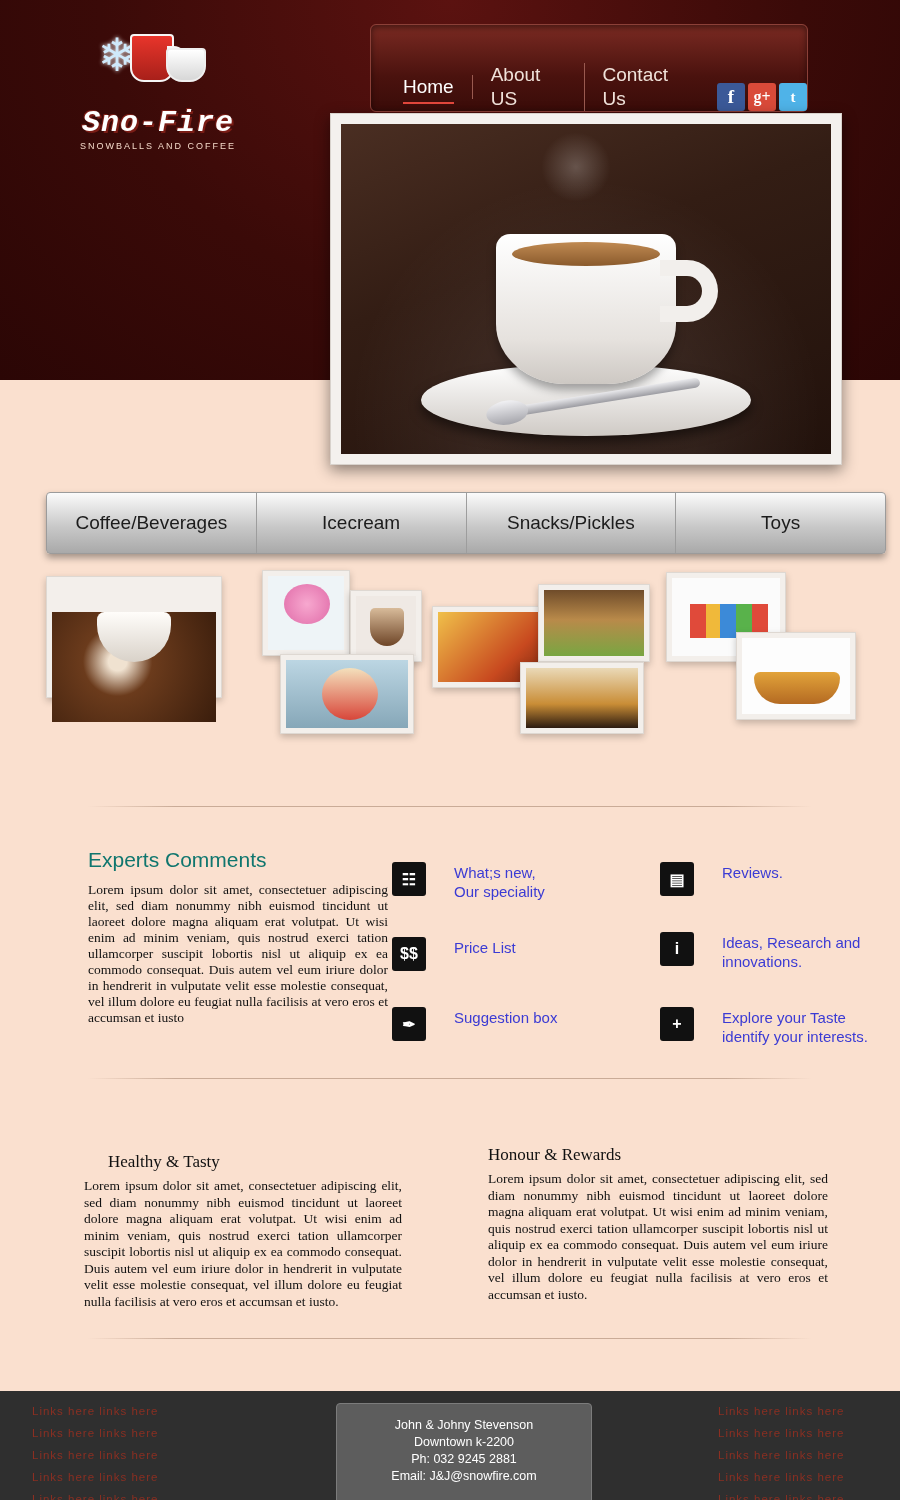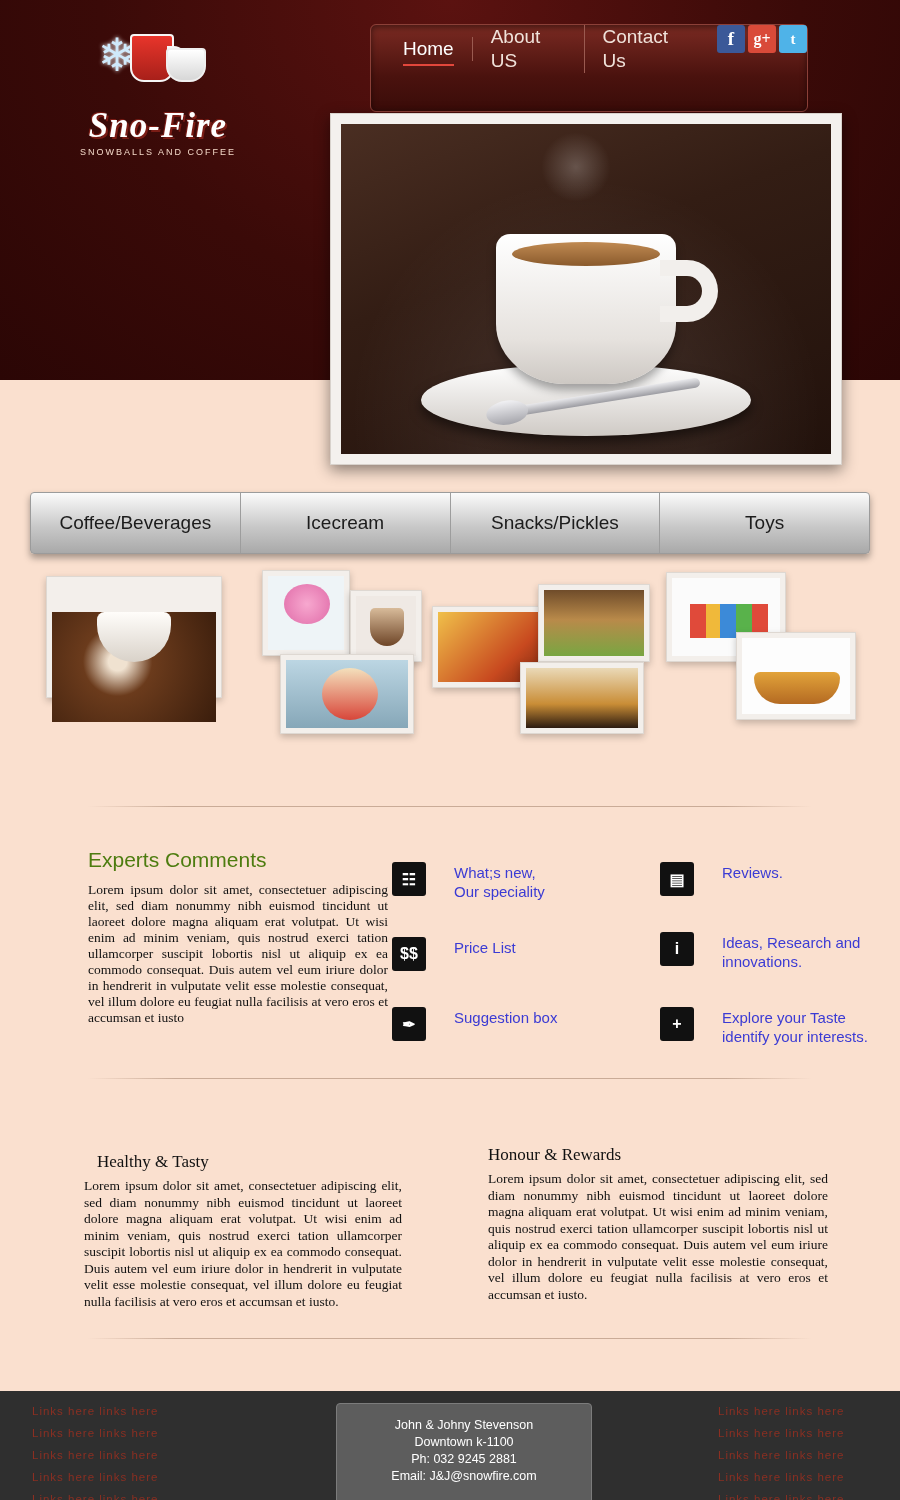--- a/index.html
+++ b/index.html
@@ -40,39 +40,39 @@
     width:16px; height:20px; border:3px solid #f6f6f6; border-left:none;
     border-radius:0 12px 12px 0;
   }
   .cup-white {
     position:absolute; left:88px; top:34px; width:40px; height:34px;
     background:linear-gradient(180deg,#ffffff,#d7d7d7);
     border-radius:4px 4px 16px 16px;
     border:2px solid #efefef;
   }
   .logo-name {
-    font-family:Liberation Serif, serif;
+    font-family:Liberation Mono, monospace;
     font-style:italic; font-weight:bold;
-    font-size:35px; color:#ffffff;
+    font-size:30px; color:#ffffff;
     letter-spacing:1px;
     text-shadow:2px 2px 0 #7a1c15, -1px -1px 0 #7a1c15;
     margin-top:-4px;
   }
   .logo-sub {
     font-size:9px; color:#f4d9c9; letter-spacing:2px;
     text-transform:uppercase; margin-top:1px;
   }
 
   .navbar {
     position:absolute; left:370px; top:24px; width:438px; height:88px;
     background:linear-gradient(180deg,#7a2a22,#4a120e 60%,#3a0c09);
     border:1px solid #8c4038;
     border-radius:6px;
     box-shadow:0 2px 6px rgba(0,0,0,0.5) inset;
-    display:flex; align-items:flex-start;
+    display:flex; align-items:flex-end;
   }
   .nav-links { display:flex; align-items:center; padding-left:14px; }
   .nav-item {
     color:#f0e2da; font-size:19px; padding:0 18px;
     font-family:"Liberation Sans", sans-serif;
     border-right:1px solid #9a5a50;
     line-height:24px; cursor:pointer;
   }
   .nav-item.last { border-right:none; }
   .nav-item.active { color:#ffffff; position:relative; }
@@ -138,21 +138,21 @@
     border-radius:6px; transform:rotate(-9deg);
   }
   .spoon:before {
     content:""; position:absolute; left:-26px; top:-7px;
     width:42px; height:24px; border-radius:50%;
     background:linear-gradient(180deg,#f1f1f4,#a5a5ab);
   }
 
   
   .tabs {
-    position:absolute; left:30px; top:492px; width:840px; height:62px;
+    position:absolute; left:46px; top:492px; width:840px; height:62px;
     background:linear-gradient(180deg,#fbfbfb,#c9c9c9 55%,#a9a9a9);
     border:1px solid #9b9b9b; border-radius:4px;
     box-shadow:0 4px 7px rgba(0,0,0,0.35);
     display:flex;
   }
   .tab {
     flex:1; display:flex; align-items:center; justify-content:center;
     font-size:19px; color:#1c1c1c; cursor:pointer;
     border-right:1px solid #9d9d9d;
   }
@@ -211,21 +211,21 @@
     position:absolute; left:88px; width:724px; height:1px;
     background:linear-gradient(90deg, rgba(160,130,110,0) 0%, #c9ab97 12%, #c9ab97 88%, rgba(160,130,110,0) 100%);
   }
   .div-1 { top:806px; }
   .div-2 { top:1078px; }
   .div-3 { top:1338px; }
 
   
   .experts { position:absolute; left:88px; top:848px; width:300px; }
   .experts h2 {
-    margin:0 0 10px 0; font-size:21px; font-weight:normal; color:#4d7c0f;
+    margin:0 0 10px 0; font-size:21px; font-weight:normal; color:#0f766e;
   }
   .experts p {
     margin:0; font-family:"Liberation Serif", serif;
     font-size:13.5px; line-height:16px; color:#111; text-align:justify;
   }
 
   .features { position:absolute; left:392px; top:862px; width:492px; }
   .feat-col { position:absolute; width:250px; }
   .feat-col.left { left:0; }
   .feat-col.right { left:268px; }
@@ -243,21 +243,21 @@
     white-space:pre-line; padding-top:1px;
   }
 
   
   .art { position:absolute; font-family:"Liberation Serif", serif; }
   .art h3 {
     margin:0 0 6px 0; font-weight:normal; font-size:17px; color:#111;
   }
   .art p { margin:0; font-size:13.5px; line-height:16.5px; color:#111; text-align:justify; }
   .art-left  { left:84px;  top:1152px; width:318px; }
-  .art-left h3 { margin-left:13px; }
+  .art-left h3 { margin-left:24px; }
   .art-right { left:488px; top:1145px; width:340px; }
   .art-right h3 { text-align:left; }
 
   
   .footer {
     position:absolute; left:0; top:1355px; width:900px; height:145px;
     background:#2f2f2f;
     margin-top:36px;
   }
   .links-col { position:absolute; top:14px; }
@@ -414,21 +414,21 @@
   <div class="links-col l">
     <a class="flink">Links here links here</a>
     <a class="flink">Links here links here</a>
     <a class="flink">Links here links here</a>
     <a class="flink">Links here links here</a>
     <a class="flink">Links here links here</a>
   </div>
 
   <div class="contact-box">
     <div>John &amp; Johny Stevenson</div>
-    <div>Downtown k-1100</div>
+    <div>Downtown k-2200</div>
     <div>Ph: 032 9245 2881</div>
     <div>Email: J&amp;J@snowfire.com</div>
   </div>
 
   <div class="links-col r">
     <a class="flink">Links here links here</a>
     <a class="flink">Links here links here</a>
     <a class="flink">Links here links here</a>
     <a class="flink">Links here links here</a>
     <a class="flink">Links here links here</a>

